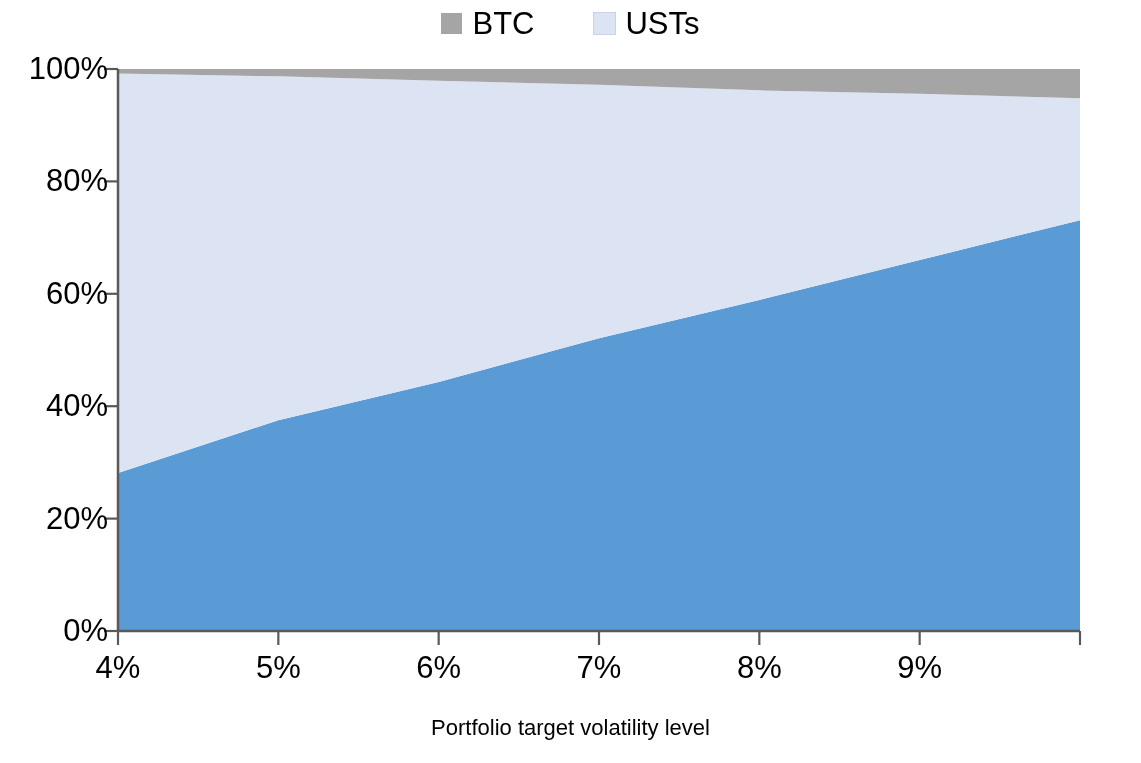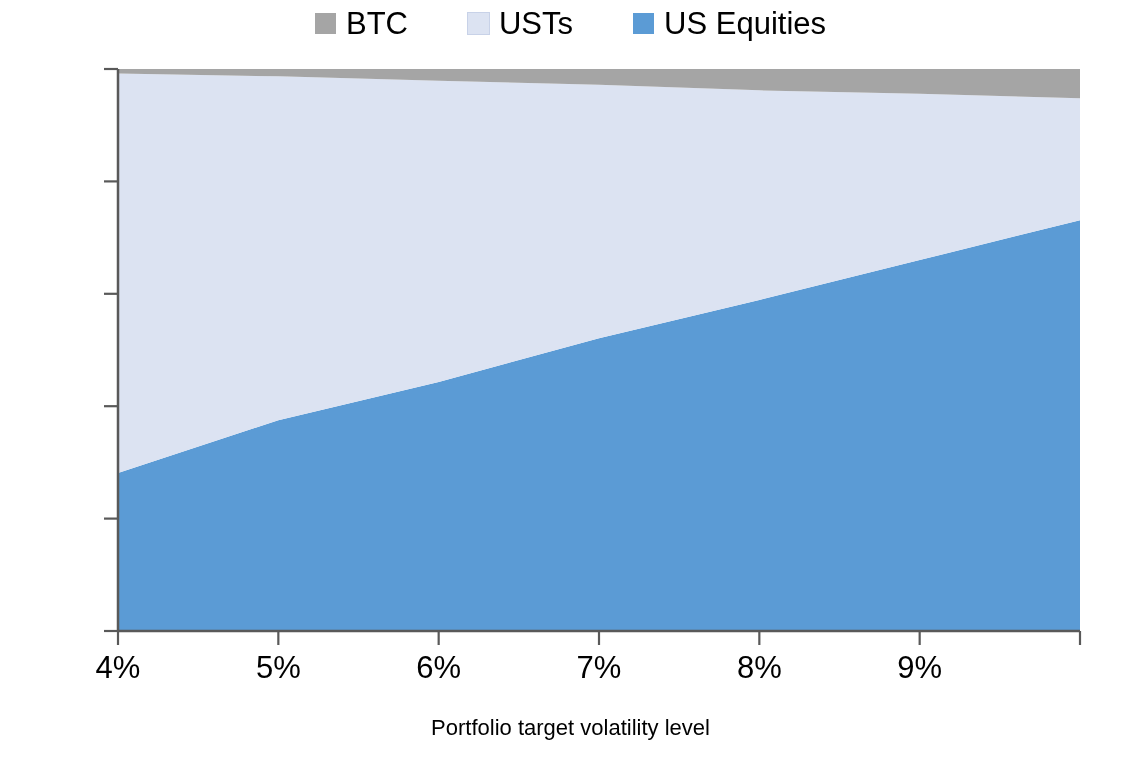--- a/index.html
+++ b/index.html
@@ -119,24 +119,20 @@
 
   <div class="legend">
     <div class="legend-item">
       <span class="legend-swatch" id="sw0" style="background: rgb(165, 165, 165);"></span>
       <span class="legend-label">BTC</span>
     </div>
     <div class="legend-item">
       <span class="legend-swatch" id="sw1" style="background: rgb(220, 227, 242); outline: rgb(200, 210, 232) solid 1px;"></span>
       <span class="legend-label">USTs</span>
     </div>
-    <div class="legend-item">
-      <span class="legend-swatch" id="sw2" style="background: rgb(91, 155, 213);"></span>
-      <span class="legend-label">US Equities</span>
-    </div>
   </div>
 
   <div class="plot-wrap">
     <svg class="plot" id="plot-svg" width="1141" height="763">
         <path d="M118.00 473.08 L278.33 420.25 L438.67 382.03 L599.00 338.20 L759.33 299.98 L919.67 260.08 L1080.00 220.18 L1080.00 631.00 L919.67 631.00 L759.33 631.00 L599.00 631.00 L438.67 631.00 L278.33 631.00 L118.00 631.00 Z" fill="#5B9BD5"></path>
         <path d="M118.00 73.50 L278.33 76.31 L438.67 80.80 L599.00 84.74 L759.33 90.36 L919.67 93.73 L1080.00 98.22 L1080.00 220.18 L919.67 260.08 L759.33 299.98 L599.00 338.20 L438.67 382.03 L278.33 420.25 L118.00 473.08 Z" fill="#DCE3F2"></path>
         <path d="M118.00 69.00 L278.33 69.00 L438.67 69.00 L599.00 69.00 L759.33 69.00 L919.67 69.00 L1080.00 69.00 L1080.00 98.22 L919.67 93.73 L759.33 90.36 L599.00 84.74 L438.67 80.80 L278.33 76.31 L118.00 73.50 Z" fill="#A5A5A5"></path>
         <line x1="118" y1="69" x2="118" y2="631" stroke="#595959" stroke-width="2.5"></line>
         <line x1="118" y1="631" x2="1080" y2="631" stroke="#595959" stroke-width="2.5"></line>
         <line x1="104" y1="631" x2="118" y2="631" stroke="#595959" stroke-width="2.2"></line>
@@ -148,20 +144,28 @@
         <line x1="118" y1="631" x2="118" y2="645" stroke="#595959" stroke-width="2.2"></line>
         <line x1="278.3333333333333" y1="631" x2="278.3333333333333" y2="645" stroke="#595959" stroke-width="2.2"></line>
         <line x1="438.66666666666663" y1="631" x2="438.66666666666663" y2="645" stroke="#595959" stroke-width="2.2"></line>
         <line x1="599" y1="631" x2="599" y2="645" stroke="#595959" stroke-width="2.2"></line>
         <line x1="759.3333333333333" y1="631" x2="759.3333333333333" y2="645" stroke="#595959" stroke-width="2.2"></line>
         <line x1="919.6666666666667" y1="631" x2="919.6666666666667" y2="645" stroke="#595959" stroke-width="2.2"></line>
         <line x1="1080" y1="631" x2="1080" y2="645" stroke="#595959" stroke-width="2.2"></line>
       </svg>
   </div>
 
+  <div class="y-labels" id="y-labels">
+      <div class="y-tick-label" style="top: 53px;">100%</div>
+      <div class="y-tick-label" style="top: 165.4px;">80%</div>
+      <div class="y-tick-label" style="top: 277.8px;">60%</div>
+      <div class="y-tick-label" style="top: 390.2px;">40%</div>
+      <div class="y-tick-label" style="top: 502.6px;">20%</div>
+      <div class="y-tick-label" style="top: 615px;">0%</div>
+    </div>
 
   <div class="x-labels" id="x-labels">
       <div class="x-tick-label" style="left: 118px;">4%</div>
       <div class="x-tick-label" style="left: 278.333px;">5%</div>
       <div class="x-tick-label" style="left: 438.667px;">6%</div>
       <div class="x-tick-label" style="left: 599px;">7%</div>
       <div class="x-tick-label" style="left: 759.333px;">8%</div>
       <div class="x-tick-label" style="left: 919.667px;">9%</div>
     </div>
 

